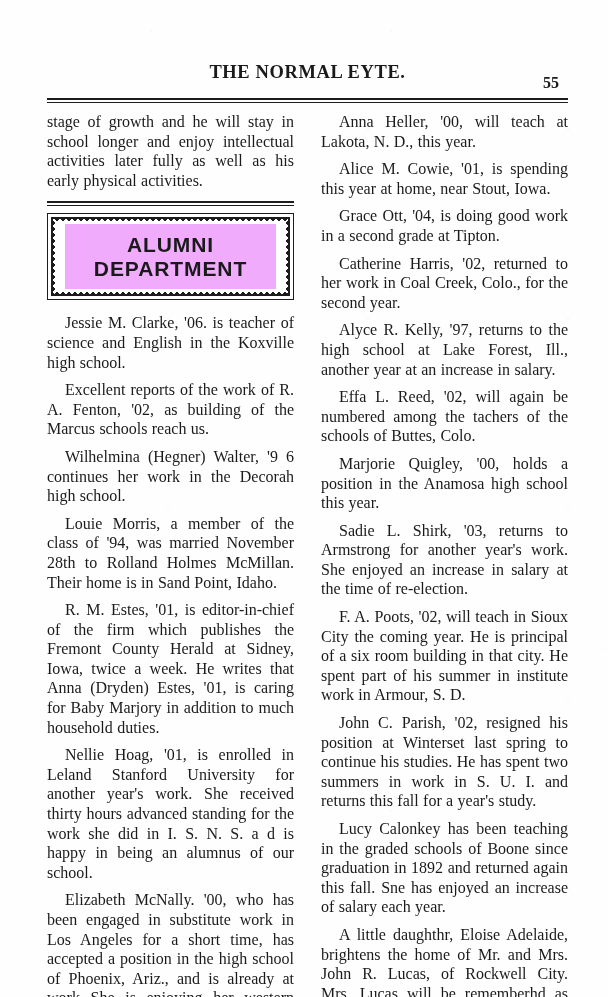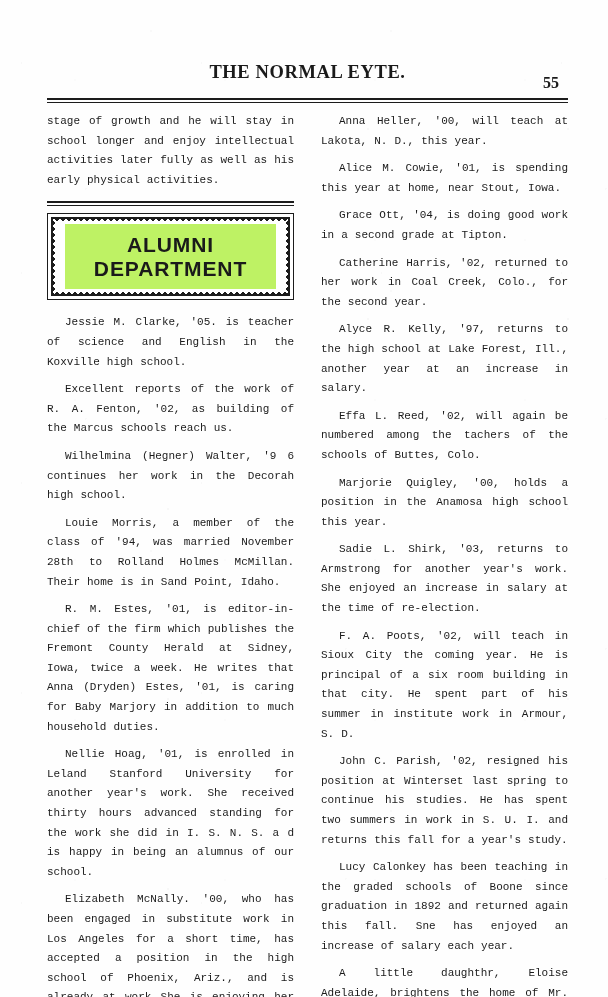--- a/index.html
+++ b/index.html
@@ -77,27 +77,26 @@
     margin-top: 9px;
   }
   .col {
     width: 247px;
   }
 
   .para {
     margin: 0 0 8px 0;
     text-align: justify;
     text-justify: inter-word;
-    font-size: 11px;
+    font-size: 16px;
     line-height: 19.6px;
     text-indent: 18px;
     word-spacing: 0.4px;
     -webkit-hyphens: none;
     hyphens: none;
-    font-family: Liberation Mono, monospace;
   }
   .para:last-child { margin-bottom: 0; }
   .para.cont { text-indent: 0; }
 
   
   .section-head-wrap {
     margin: 11px 0 13px 0;
   }
   .rule-section {
     border-top: 2px solid #1c1c1c;
@@ -144,21 +143,21 @@
   .saw-left { left: 0; }
   .saw-right { right: 0; transform: scaleX(-1); }
 
   .section-head-title {
     position: relative;
     z-index: 2;
     font-weight: bold;
     font-size: 21px;
     letter-spacing: 0.9px;
     padding: 9px 0 8px 0;
-    background: #bef264;
+    background: #f0abfc;
     margin: 0 8px;
     font-family: "Liberation Sans", sans-serif;
   }
 </style>
 </head>
 <body>
 
 <div class="page">
   <div class="content">
 
@@ -183,21 +182,21 @@
               <span class="saw saw-top"></span>
               <span class="saw saw-bottom"></span>
               <span class="saw-v saw-left"></span>
               <span class="saw-v saw-right"></span>
               <div class="section-head-title">ALUMNI DEPARTMENT</div>
             </div>
           </div>
         </div>
 
         <div>
-            <p class="para">Jessie M. Clarke, '05. is teacher of science and English in the Koxville high school.</p>
+            <p class="para">Jessie M. Clarke, '06. is teacher of science and English in the Koxville high school.</p>
             <p class="para">Excellent reports of the work of R. A. Fenton, '02, as building of the Marcus schools reach us.</p>
             <p class="para">Wilhelmina (Hegner) Walter, '9 6 continues her work in the Decorah high school.</p>
             <p class="para">Louie Morris, a member of the class of '94, was married November 28th to Rolland Holmes McMillan. Their home is in Sand Point, Idaho.</p>
             <p class="para">R. M. Estes, '01, is editor-in-chief of the firm which publishes the Fremont County Herald at Sidney, Iowa, twice a week. He writes that Anna (Dryden) Estes, '01, is caring for Baby Marjory in addition to much household duties.</p>
             <p class="para">Nellie Hoag, '01, is enrolled in Leland Stanford University for another year's work. She received thirty hours advanced standing for the work she did in I. S. N. S. a d is happy in being an alumnus of our school.</p>
             <p class="para">Elizabeth McNally. '00, who has been engaged in substitute work in Los Angeles for a short time, has accepted a position in the high school of Phoenix, Ariz., and is already at work She is enjoying her western experience very much.</p>
           </div>
       </div>
 
       <div class="col">

